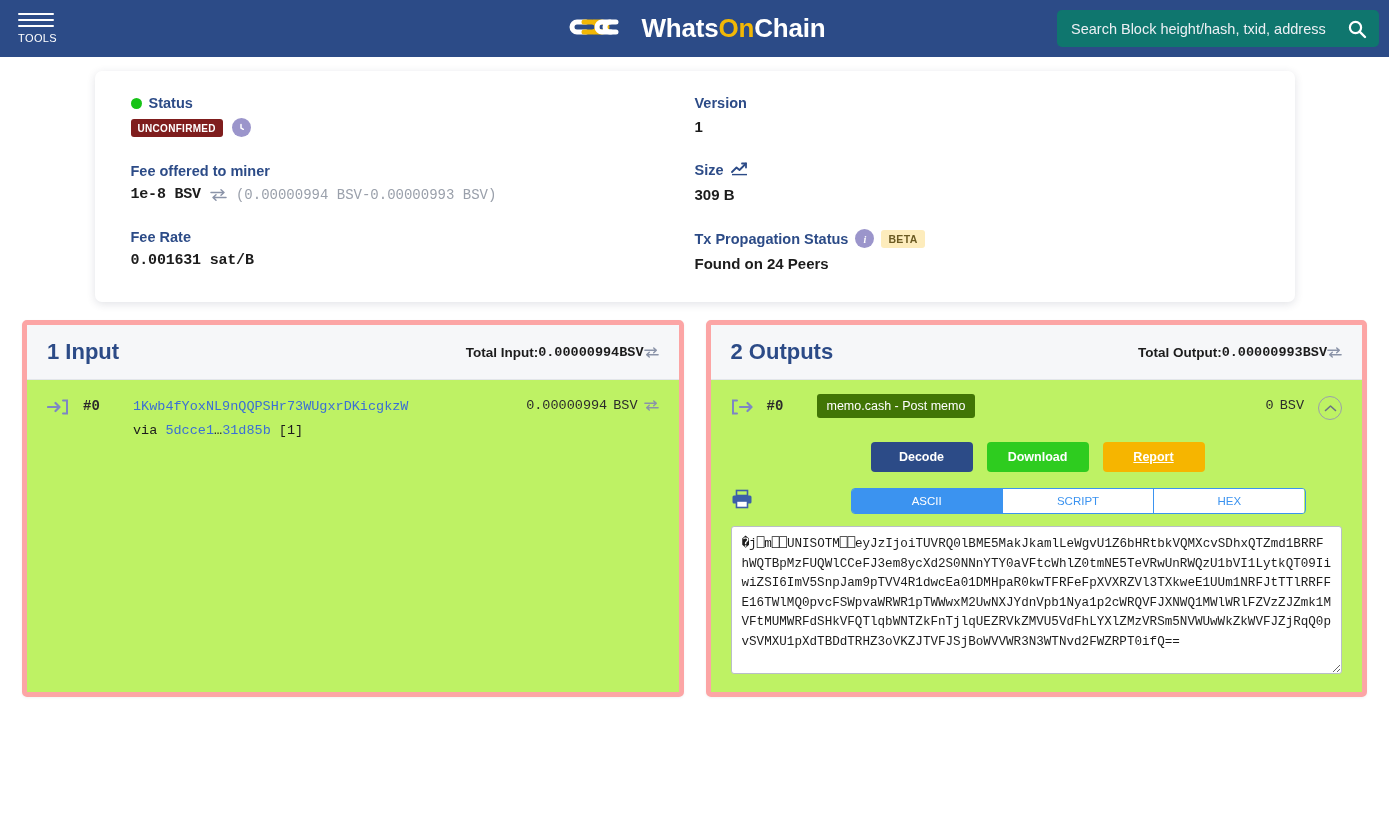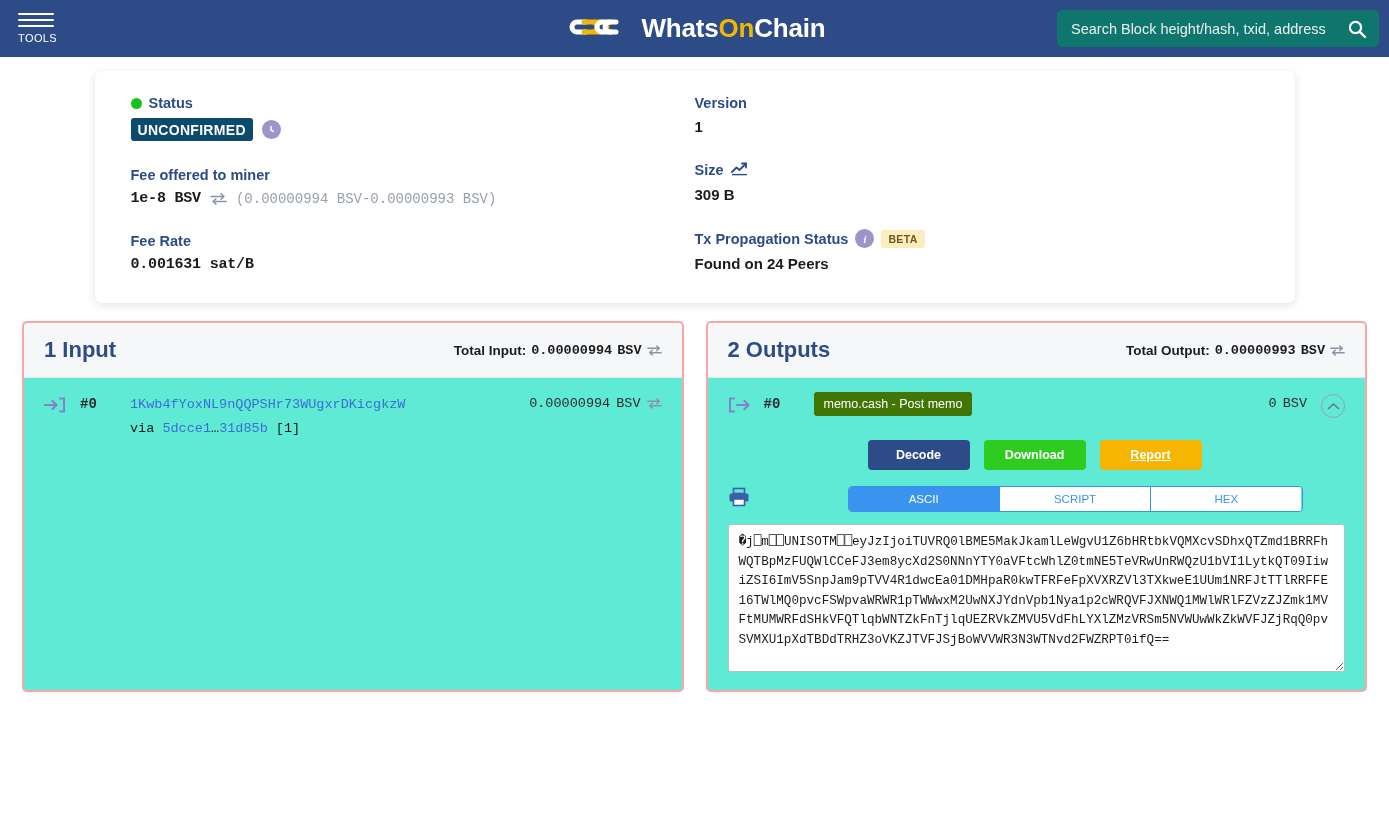--- a/index.html
+++ b/index.html
@@ -113,23 +113,23 @@
     gap: 7px;
   }
   .fvalue { font-size: 15px; color: #1c1c1c; font-weight: bold; }
   .fvalue.mono { font-size: 15px; letter-spacing: -0.2px; }
   .dot-green {
     width: 11px; height: 11px; border-radius: 50%;
     background: #17c317; display: inline-block;
   }
   .badge-unconf {
     display: inline-block;
-    background: #0c4a6e;
+    background: #7f1d1d;
     color: #ffffff;
-    font-size: 14px;
+    font-size: 10px;
     font-weight: bold;
     letter-spacing: 0.3px;
     padding: 4px 7px 3px 7px;
     border-radius: 3px;
     vertical-align: middle;
   }
   .badge-beta {
     display: inline-block;
     background: #fdecbc;
     color: #6b5a22;
@@ -154,22 +154,22 @@
   .swap { cursor: pointer; display: inline-flex; vertical-align: middle; }
 
   
   .panels {
     display: flex;
     gap: 22px;
     padding: 18px 22px 0 22px;
   }
   .panel {
     flex: 1;
-    background: #5eead4;
-    border: 2px solid #fca5a5;
+    background: #bef264;
+    border: 5px solid #fca5a5;
     border-radius: 5px;
     box-shadow: 0 1px 3px rgba(0,0,0,0.05);
     overflow: hidden;
   }
   .panel-head {
     background: #f6f7f9;
     border-bottom: 1px solid #e3e6ea;
     padding: 14px 20px;
     display: flex;
     align-items: center;
@@ -179,21 +179,20 @@
     color: #2c4b87;
     font-size: 22px;
     font-weight: bold;
   }
   .panel-total {
     color: #1c1c1c;
     font-size: 13.5px;
     font-weight: bold;
     display: flex;
     align-items: center;
-    gap: 5px;
     text-align: right;
   }
   .panel-total .num { font-family: "Liberation Mono", monospace; font-size: 13.5px; }
   .io-row {
     display: flex;
     align-items: flex-start;
     padding: 16px 20px;
   }
   .io-ico { width: 36px; padding-top: 2px; }
   .io-idx {

